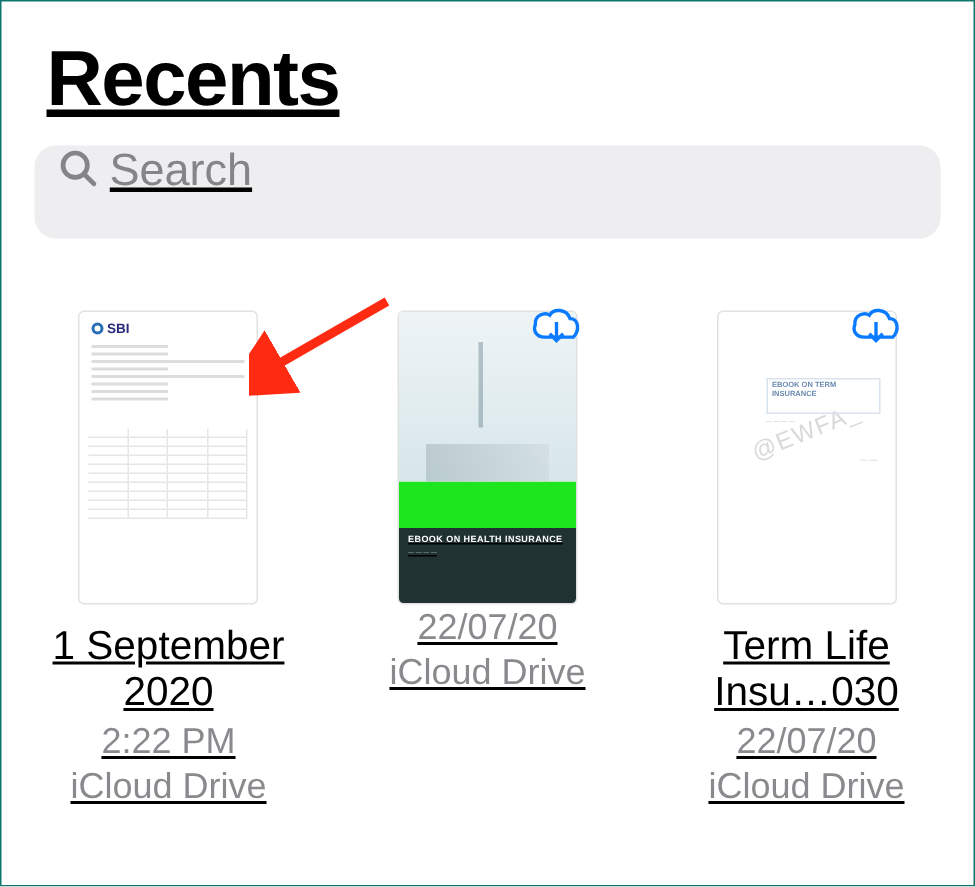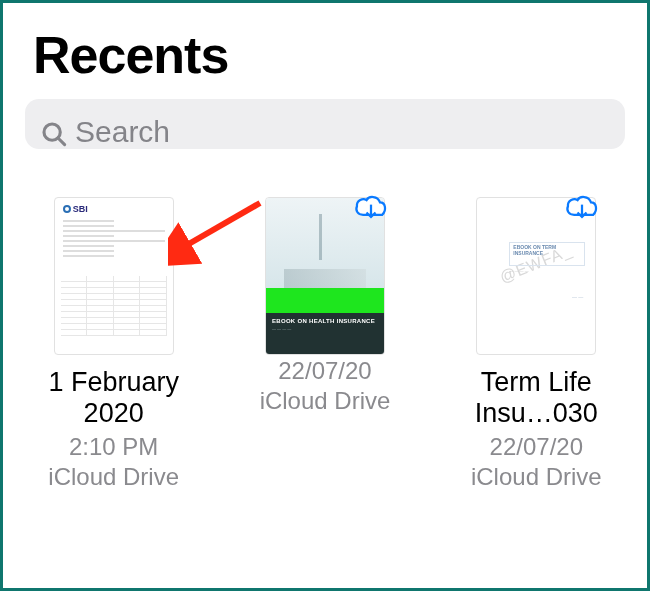--- a/index.html
+++ b/index.html
@@ -1,27 +1,27 @@
 <!DOCTYPE html>
 <html><head>
 <meta charset="utf-8">
 <style>
   * { box-sizing: border-box; margin: 0; padding: 0; }
   html, body { width: 650px; height: 591px; background: #fff; font-family: -apple-system, "Helvetica Neue", Arial, sans-serif; }
-  .frame { width: 650px; height: 591px; border: 3px solid #0f766e; background: #fff; position: relative; overflow: hidden; }
+  .frame { width: 650px; height: 591px; border: 1px solid #0f766e; background: #fff; position: relative; overflow: hidden; text-decoration: underline; }
   .header-title { font-size: 52px; font-weight: 800; letter-spacing: -1px; padding: 22px 28px 14px 30px; color: #000; }
-  .search-bar { margin: 0 22px; background: #eeeef0; border-radius: 14px; height: 50px; display: flex; align-items: flex-end; padding: 0 14px; }
+  .search-bar { margin: 0 22px; background: #eeeef0; border-radius: 14px; height: 62px; display: flex; align-items: flex-start; padding: 0 14px; }
   .search-icon { width: 30px; height: 30px; color: #848489; flex: none; margin-right: 6px; }
   .search-input { flex: 1; border: none; background: transparent; font-size: 30px; color: #848489; outline: none; }
   .search-input::placeholder { color: #848489; }
 
   .grid { display: flex; justify-content: space-around; padding: 48px 10px 0 10px; gap: 10px; }
   .item { width: 190px; display: flex; flex-direction: column; align-items: center; position: relative; }
 
-  .thumb { width: 120px; height: 158px; border: 1px solid #e1e1e1; border-radius: 4px; background: #fff; position: relative; overflow: hidden; box-shadow: 0 0 0 rgba(0,0,0,0); }
+  .thumb { width: 120px; height: 196px; border: 1px solid #e1e1e1; border-radius: 4px; background: #fff; position: relative; overflow: hidden; box-shadow: 0 0 0 rgba(0,0,0,0); }
 
   .cloud-badge { position: absolute; top: -4px; right: -4px; width: 36px; height: 30px; color: #0a7aff; }
 
   .file-name { margin-top: 12px; font-size: 27px; color: #000; text-align: center; line-height: 1.15; min-height: 64px; display: flex; flex-direction: column; justify-content: flex-start; white-space: pre-line; }
   .file-meta { font-size: 24px; color: #8a8a8e; text-align: center; margin-top: 2px; line-height: 1.15; }
 
   
   .thumb1 .logo { position: absolute; top: 6px; left: 8px; font-size: 9px; font-weight: 700; color: #2a2a7a; display:flex; align-items:center; gap:2px;}
   .thumb1 .logo-dot { width:8px; height:8px; border-radius:50%; border:2px solid #2a6fb5; display:inline-block;}
   .thumb1 .lines { position:absolute; top:22px; left:8px; right:8px; }
@@ -141,23 +141,23 @@
               <div></div>
             </div>
           <div class="trow">
               <div></div>
               <div></div>
               <div></div>
               <div></div>
             </div>
         </div>
       </div>
-      <div class="file-name">1 February
+      <div class="file-name">1 September
 2020</div>
-      <div class="file-meta">2:10 PM</div>
+      <div class="file-meta">2:22 PM</div>
       <div class="file-meta">iCloud Drive</div>
     </div>
 
     <div class="item">
       <div style="position:relative;">
         <div class="thumb thumb2">
           <div class="photo"></div>
           <div class="greenbar"></div>
           <div class="darkbar">
             <div class="dk-title">EBOOK ON HEALTH INSURANCE</div>

